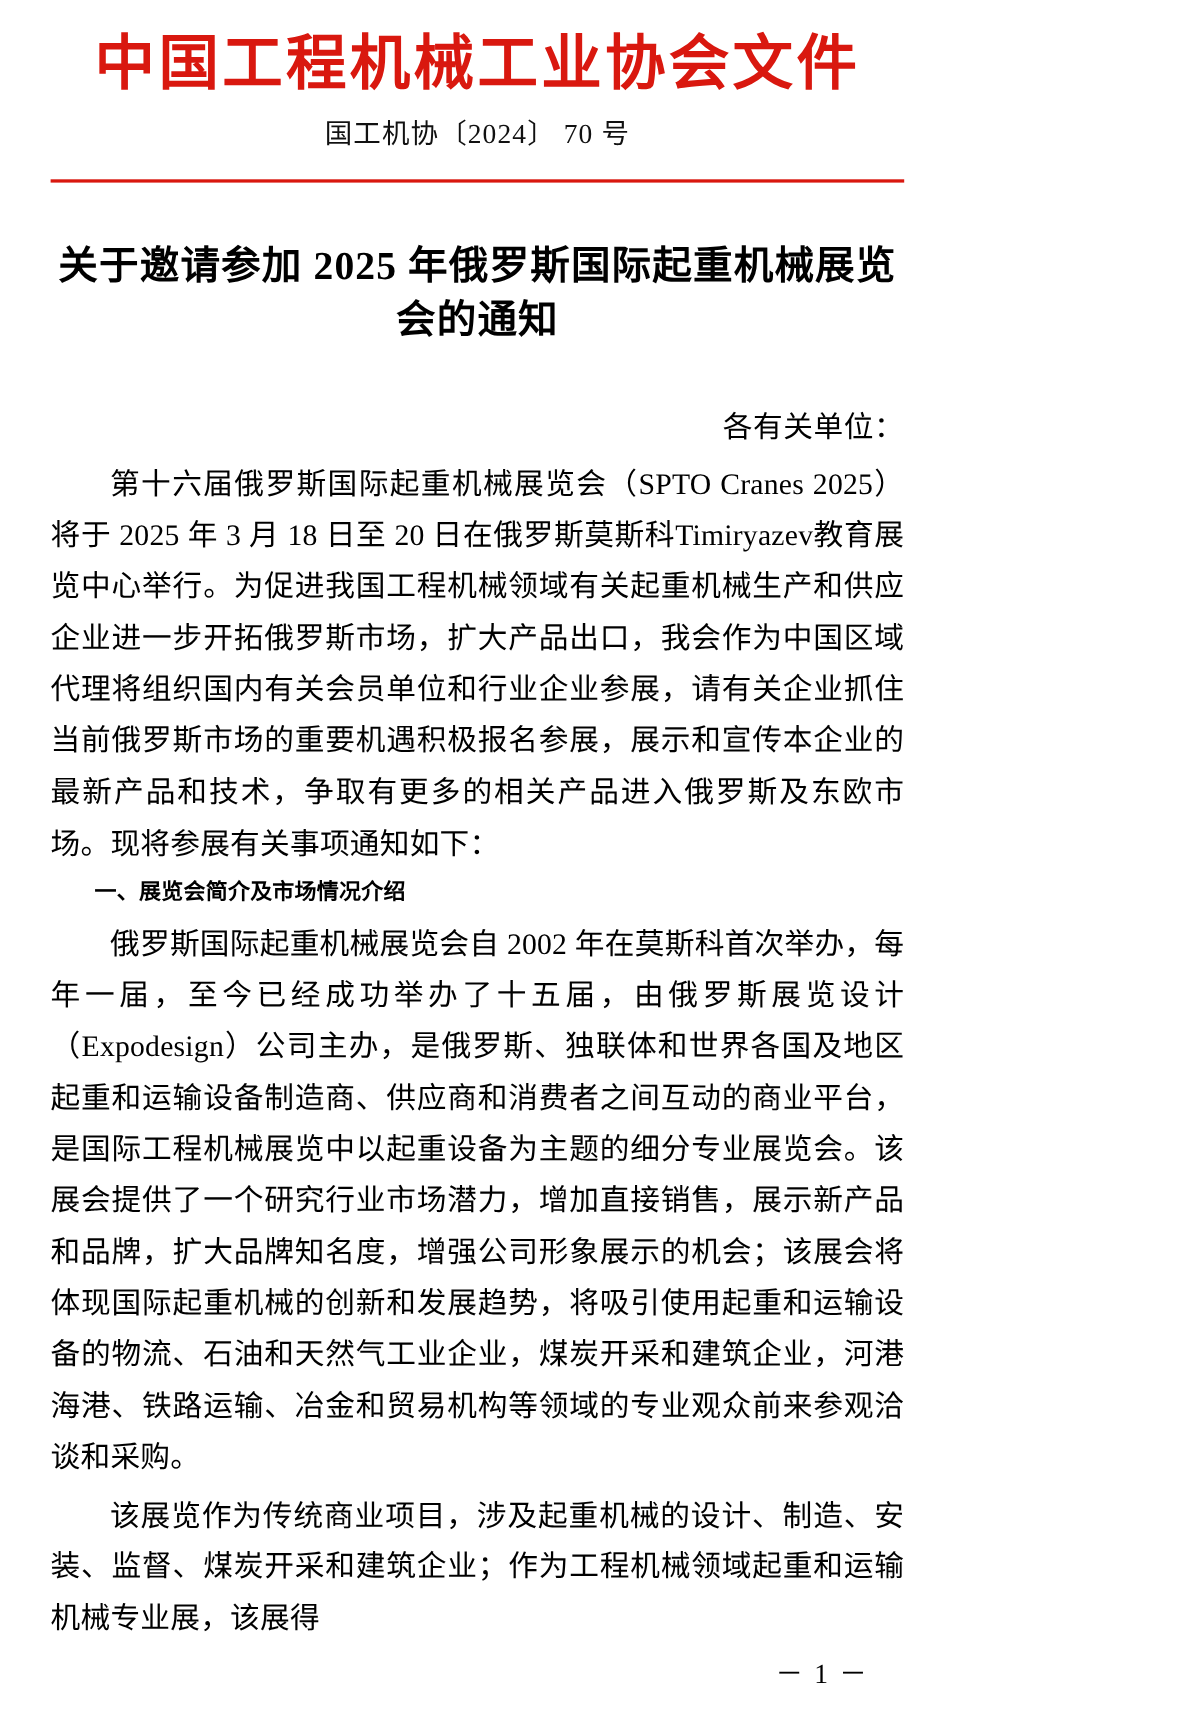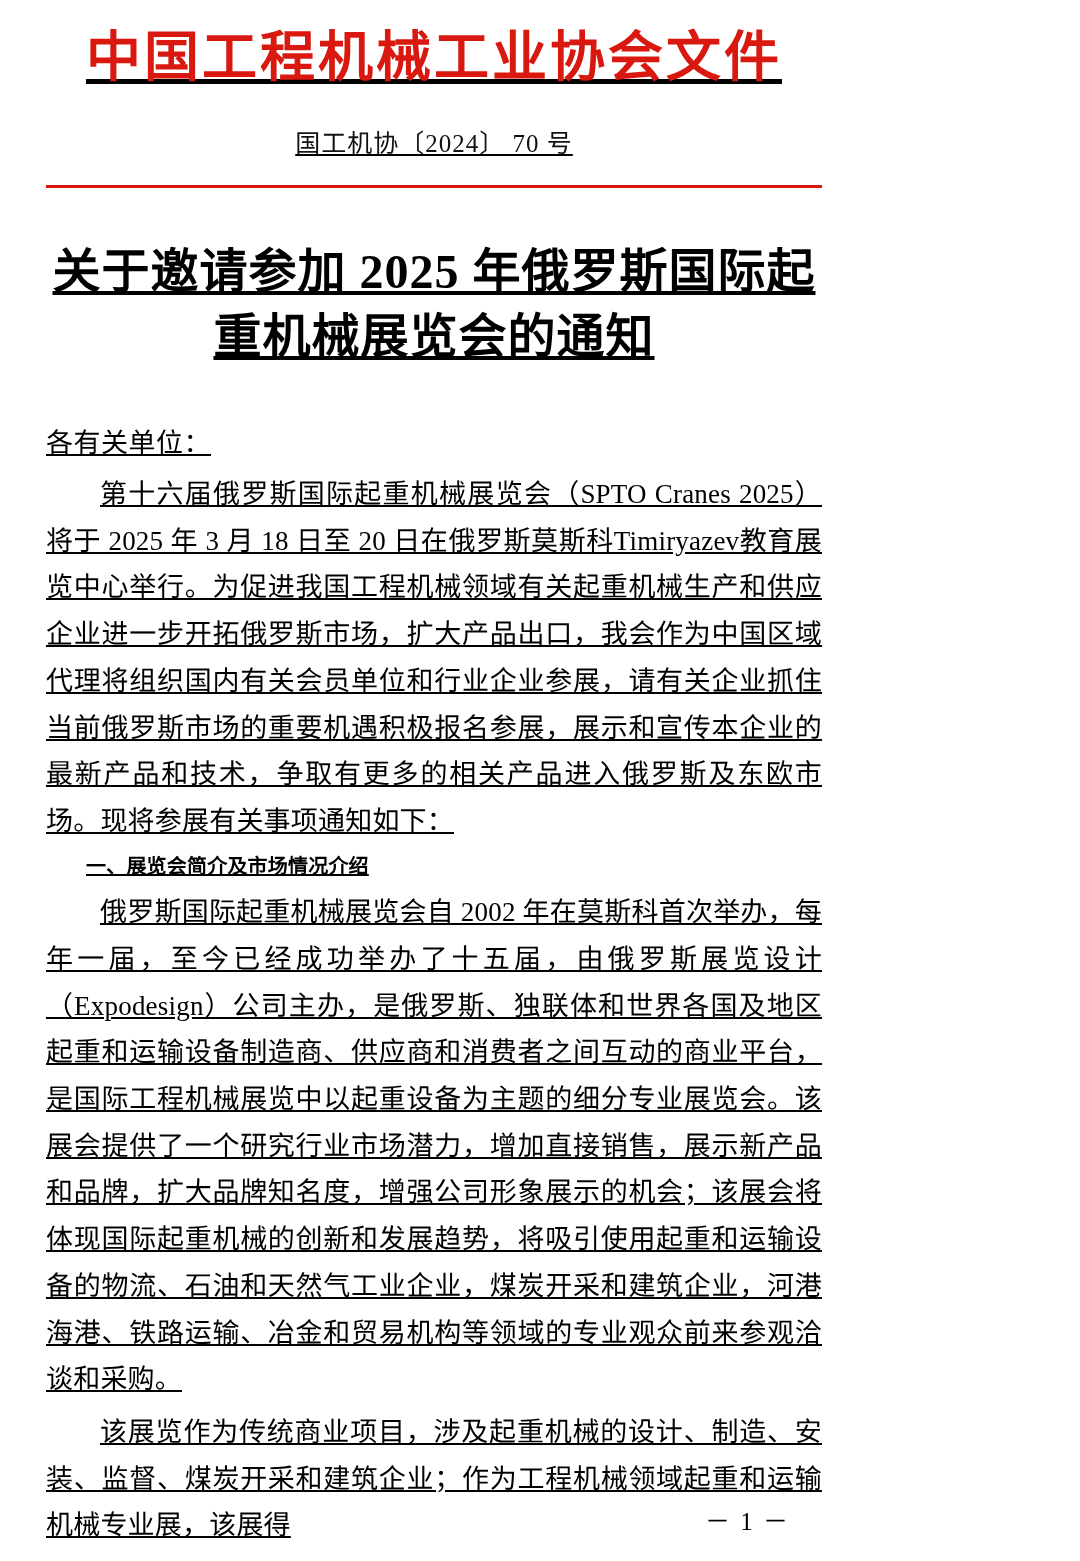--- a/index.html
+++ b/index.html
@@ -14,65 +14,65 @@
     color: #000000;
     position: relative;
     overflow: hidden;
   }
   .page {
     width: 868px;
     height: 1561px;
     box-sizing: border-box;
     padding: 0 46px;
     position: relative;
-    text-decoration: underline;
   }
   
   .letterhead {
     text-align: center;
     padding-top: 26px;
   }
   .letterhead-title {
     color: #d9180f;
     font-family: "Liberation Serif", "DejaVu Serif", serif;
     font-weight: bold;
     font-size: 55px;
     letter-spacing: 3px;
     line-height: 1.15;
     white-space: nowrap;
   }
   .doc-number {
-    margin-top: 34px;
+    margin-top: 12px;
     font-size: 25px;
     letter-spacing: 1px;
     color: #111111;
     font-family: "Liberation Serif", "DejaVu Serif", serif;
   }
   .red-rule {
     margin-top: 26px;
     height: 3px;
     background: #d9180f;
     width: 100%;
   }
   
   .doc-title {
     margin-top: 52px;
     text-align: center;
-    font-size: 48px;
+    font-size: 36px;
     font-weight: bold;
     letter-spacing: 1px;
     line-height: 1.35;
     font-family: "Liberation Serif", "DejaVu Serif", serif;
   }
   
   .salutation {
     margin-top: 52px;
     font-size: 27px;
     line-height: 1.6;
     letter-spacing: 0.5px;
+    text-align: right;
   }
   p.body-para {
     font-size: 27px;
     line-height: 1.73;
     margin: 6px 0 0 0;
     text-align: justify;
     text-justify: inter-ideograph;
     letter-spacing: 0.2px;
   }
   p.indent {

